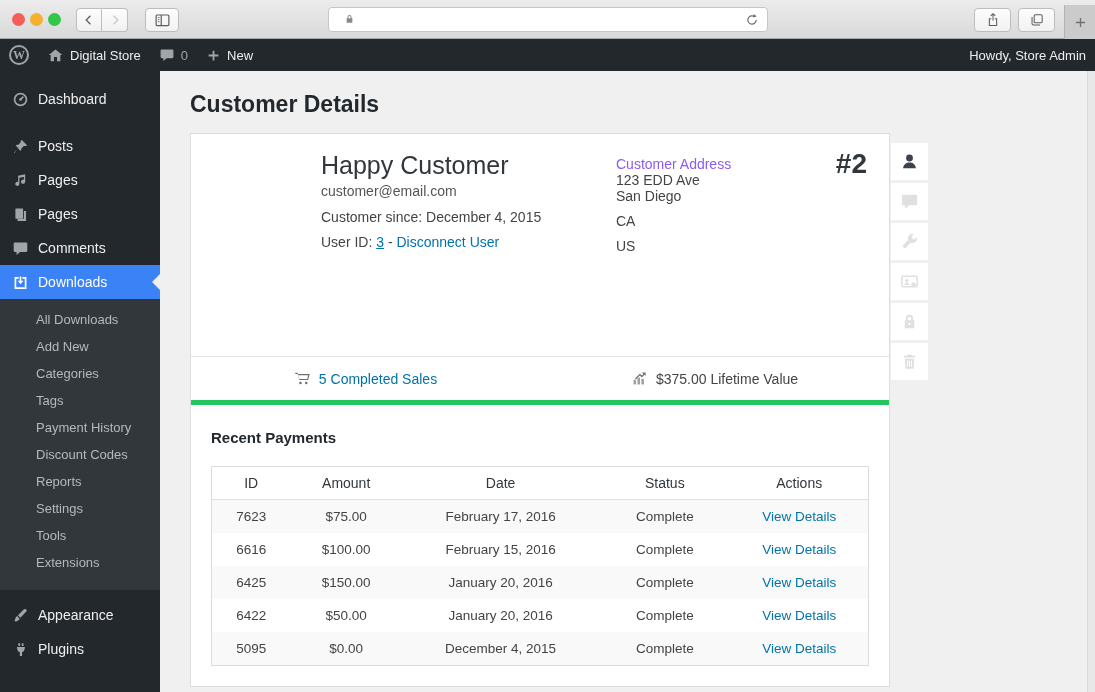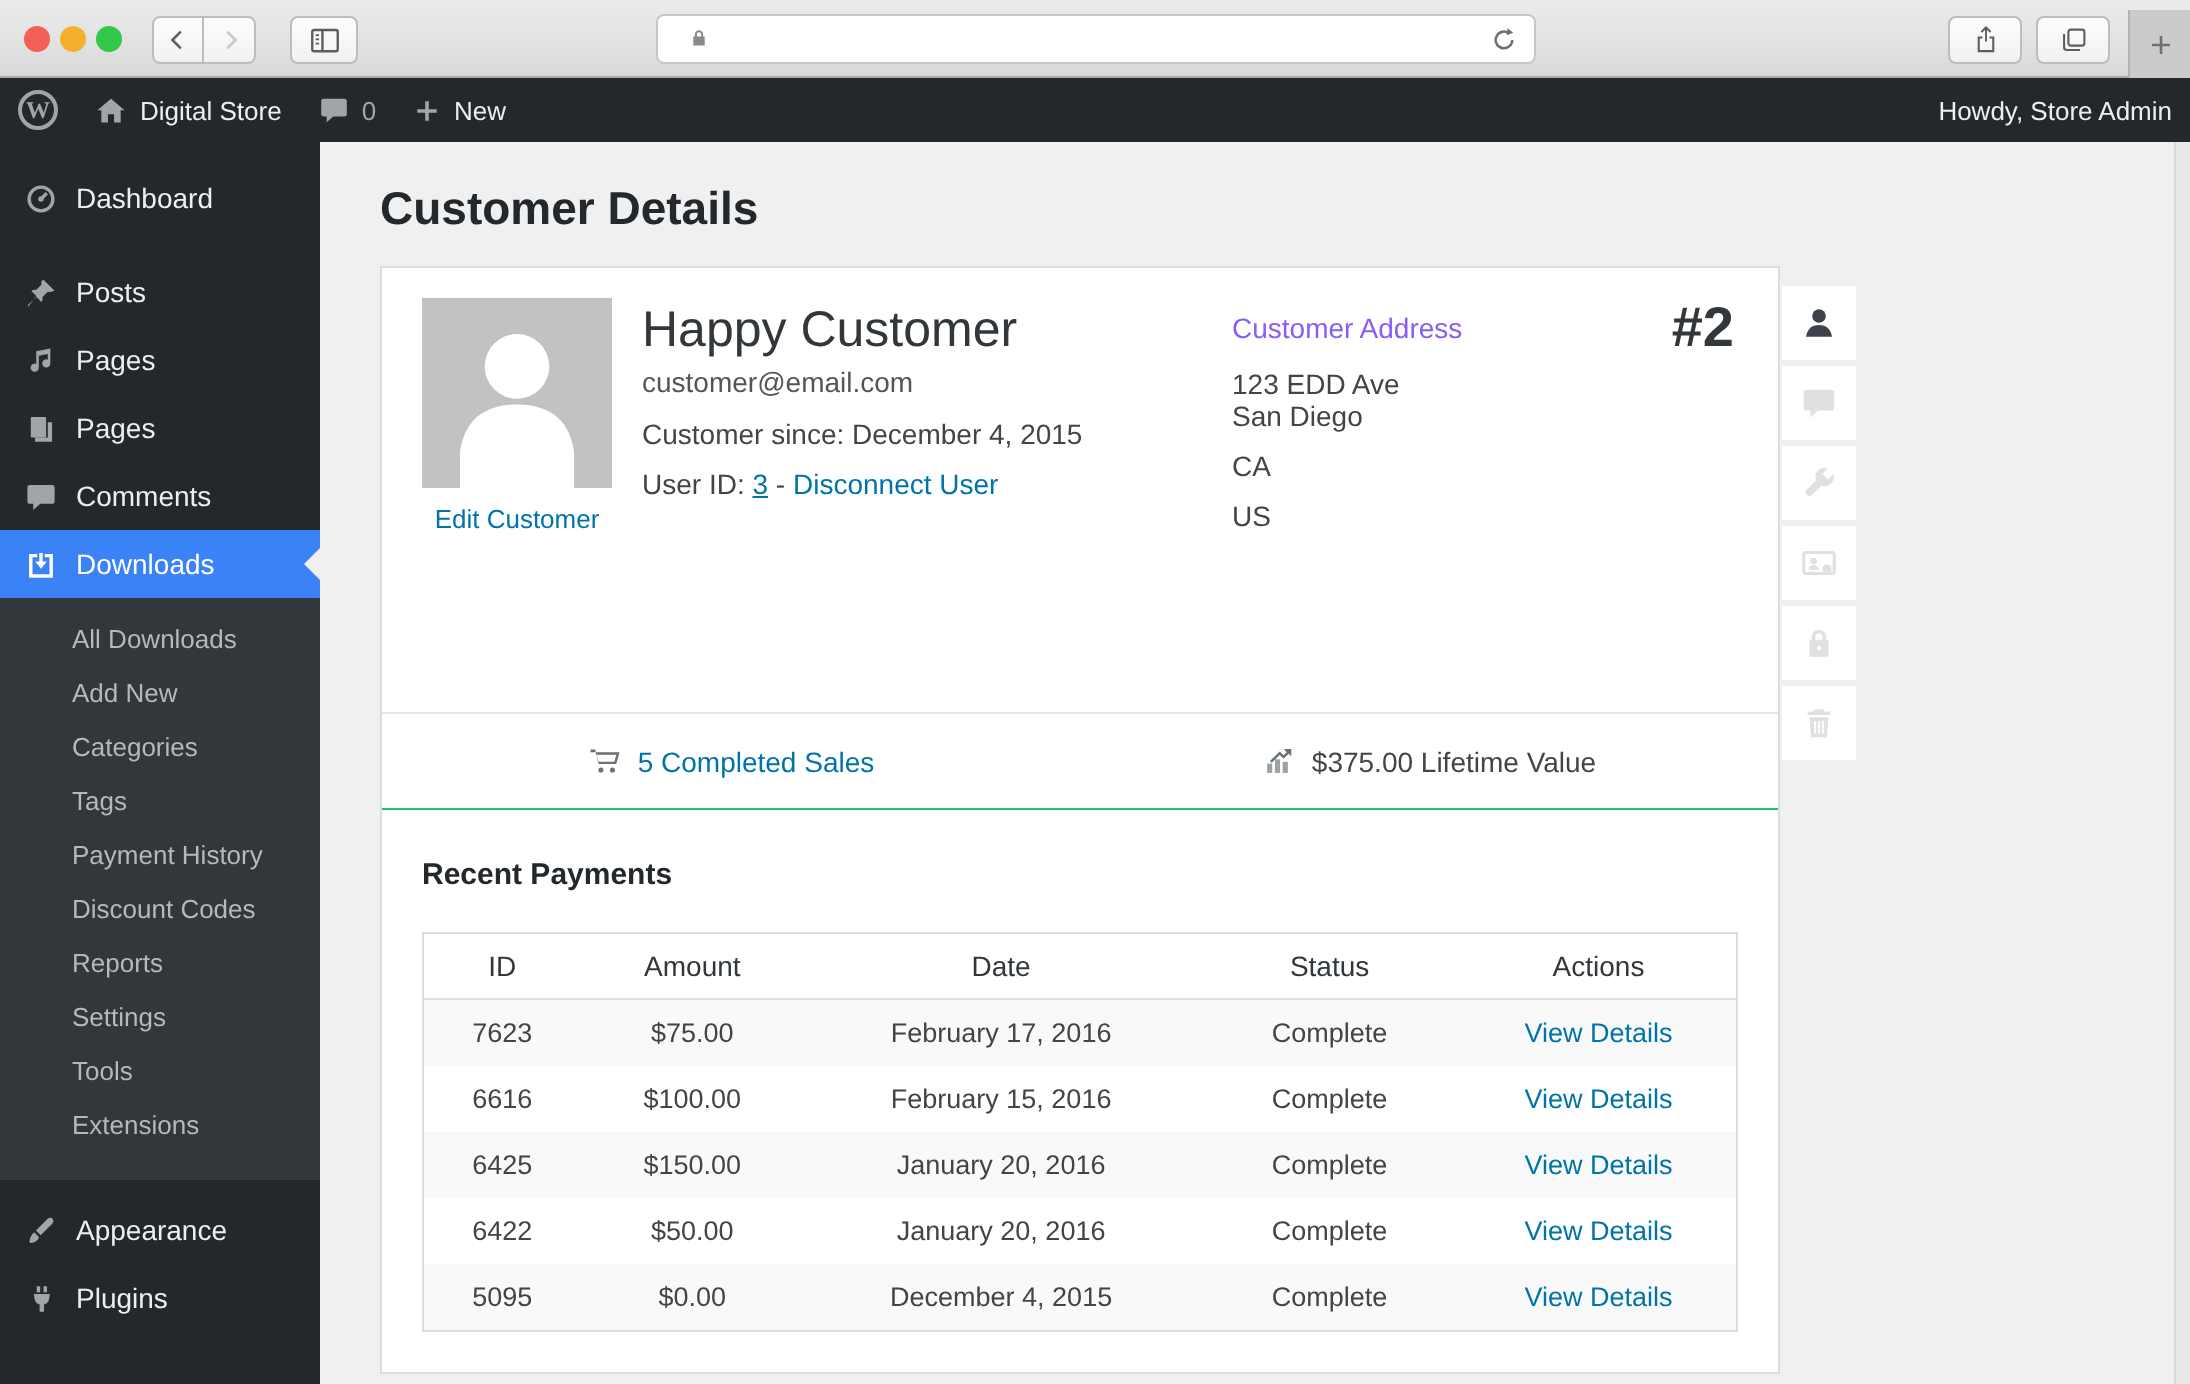--- a/index.html
+++ b/index.html
@@ -61,28 +61,28 @@
 .edit-link{display:inline-block;margin-top:8px;color:#0073aa;font-size:13px;text-decoration:none}
 .detail-col{position:absolute;left:130px;top:16px}
 .detail-col h3{font-size:25px;font-weight:400;color:#32373c;line-height:1.2}
 .d-email{margin-top:3px;font-size:14px;color:#555}
 .d-since{margin-top:10px;font-size:14px;color:#444}
 .d-userid{margin-top:9px;font-size:14px;color:#444}
 .d-userid a{color:#0073aa;text-decoration:none}
 .d-userid a.uid{text-decoration:underline}
 .address-col{position:absolute;left:425px;top:22px;font-size:14px;color:#444}
 .addr-title{font-weight:400;color:#8b5cf6}
-.addr-1{margin-top:12px}
+.addr-1{margin-top:0}
 .addr-city{}
 .addr-state{margin-top:9px}
 .addr-country{margin-top:9px}
 .cust-number{position:absolute;right:22px;top:14px;font-size:28px;font-weight:600;color:#32373c}
 
 
-.stats-row{display:flex;border-top:1px solid #e5e5e5;border-bottom:1px solid #22c55e;height:49px;align-items:center}
+.stats-row{display:flex;border-top:1px solid #e5e5e5;border-bottom:5px solid #22c55e;height:49px;align-items:center}
 .stat{flex:1;display:flex;align-items:center;justify-content:center;gap:8px;font-size:14px;color:#444}
 .stat a{color:#0073aa;text-decoration:none}
 .icon-cart{color:#6b7075}
 .icon-chart{color:#9ba1a6}
 
 
 .payments{padding:24px 20px 20px}
 .payments h2{font-size:15px;font-weight:700;color:#23282d;margin-bottom:20px}
 .payments table{width:100%;border-collapse:collapse;border:1px solid #ddd}
 .payments thead th{font-size:14px;font-weight:400;color:#32373c;padding:8px;border-bottom:1px solid #e1e1e1;text-align:center;background:#fff}
@@ -285,29 +285,20 @@
       </li>
     </ul>
   </nav>
 
   <main class="content">
     <h1 class="page-title">Customer Details</h1>
 
     <div class="panel">
 
       <div class="customer-info">
-        <div class="avatar-col">
-          <div class="avatar">
-            <svg viewBox="0 0 100 100" fill="#fff">
-                <circle cx="50" cy="36" r="17"></circle>
-                <path d="M50 56c-19 0-28 10-30 25v20h60V81c-2-15-11-25-30-25z"></path>
-              </svg>
-          </div>
-          <a class="edit-link">Edit Customer</a>
-        </div>
 
         <div class="detail-col">
           <h3>Happy Customer</h3>
           <p class="d-email">customer@email.com</p>
           <p class="d-since">Customer since: December 4, 2015</p>
           <p class="d-userid">
             <span>User ID:</span>
             <a class="uid">3</a>
             <span>-</span>
             <a>Disconnect User</a>

